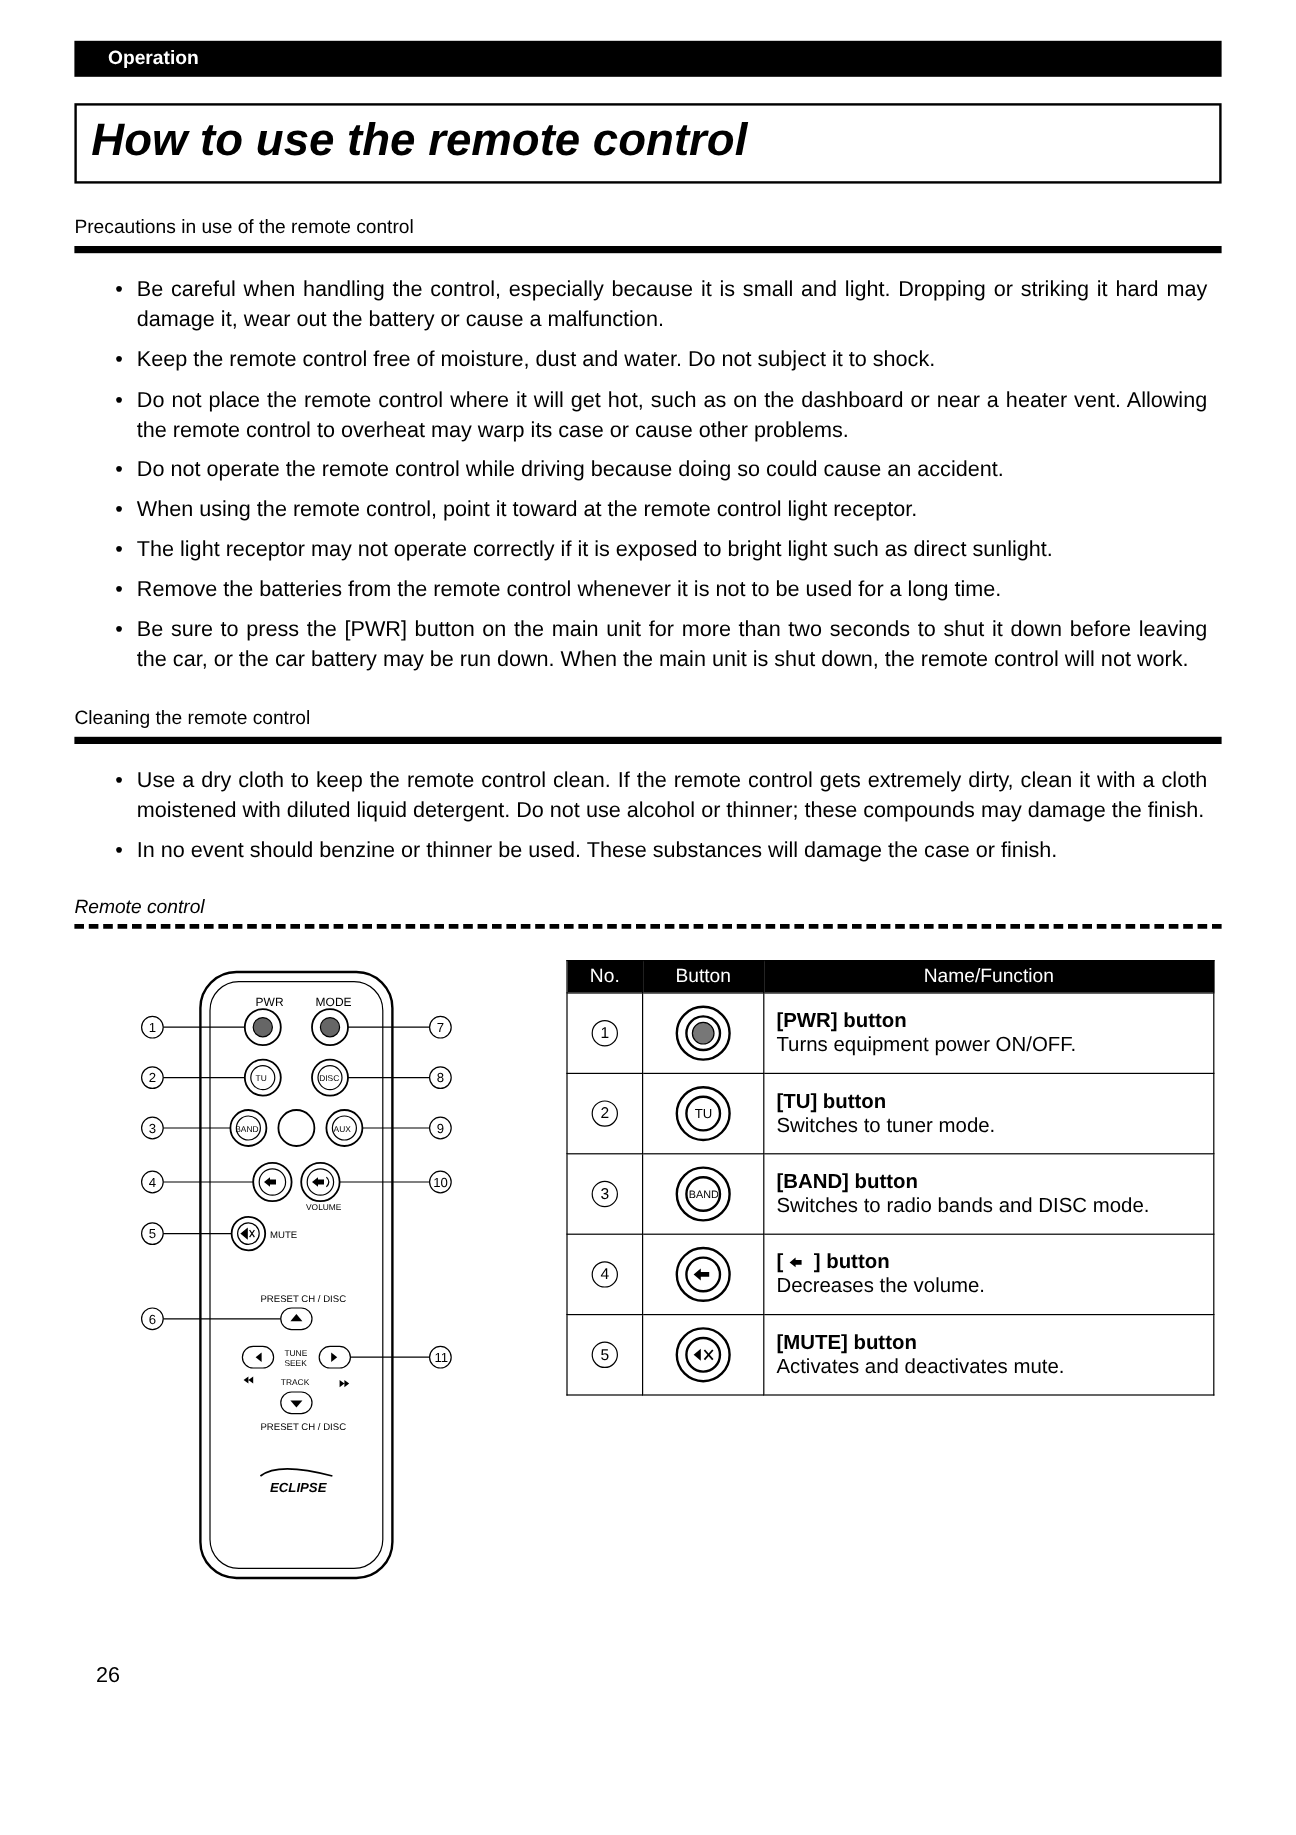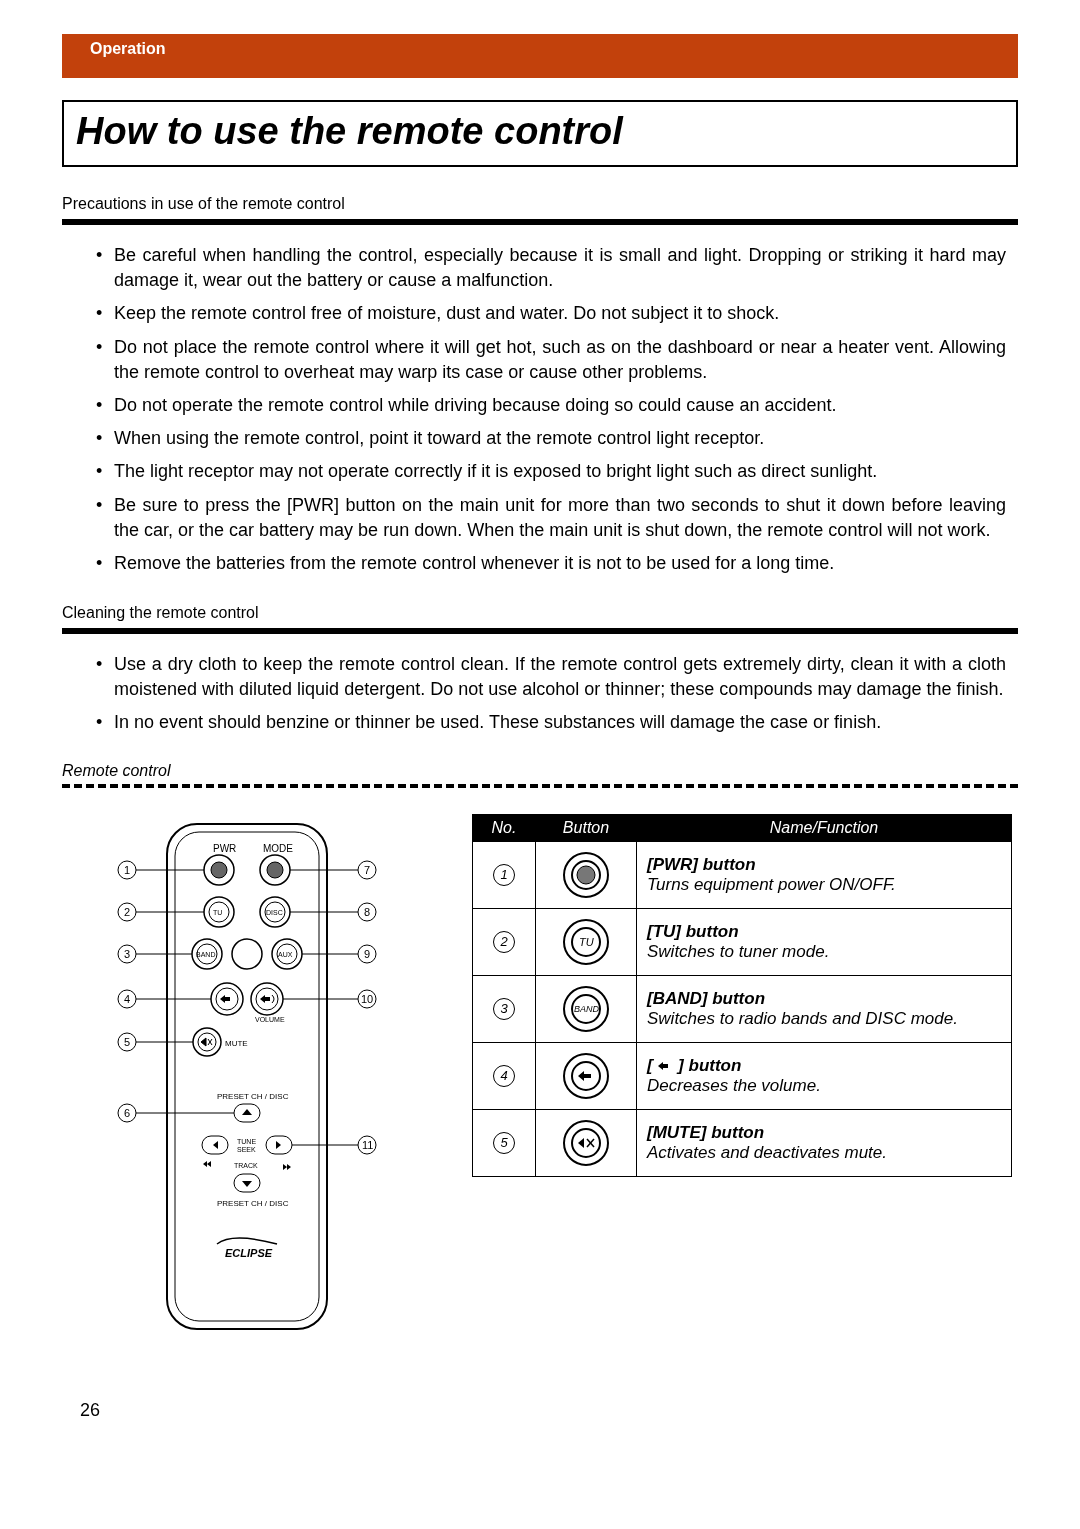--- a/index.html
+++ b/index.html
@@ -7,25 +7,25 @@
     padding: 0;
     background: #fff;
     font-family: Arial, Helvetica, sans-serif;
     color: #000;
     width: 1080px;
   }
   .page {
     padding: 34px 62px 40px 62px;
   }
   .topbar {
-    background: #c2410c;
+    background: #000000;
     color: #fff;
     font-weight: bold;
     font-size: 16px;
-    padding: 6px 8px 20px 28px;
+    padding: 6px 8px 6px 28px;
   }
   .title-box {
     border: 2px solid #000;
     margin-top: 22px;
     padding: 8px 12px 12px 12px;
   }
   .title-box h1 {
     margin: 0;
     font-size: 38px;
     font-weight: bold;
@@ -80,21 +80,20 @@
   .remote-figure {
     flex: 0 0 370px;
     display: flex;
     justify-content: center;
   }
   .remote-figure svg { display:block; }
   .func-table {
     border-collapse: collapse;
     width: 540px;
     font-size: 17px;
-    font-style: italic;
   }
   .func-table th {
     background: #000;
     color: #fff;
     font-weight: normal;
     padding: 4px 6px;
     border: 1px solid #000;
     text-align: center;
     font-size: 16px;
   }
@@ -141,22 +140,22 @@
 
   <h2 class="section">Precautions in use of the remote control</h2>
   <hr class="thick-rule">
   <ul class="bullets">
     <li>Be careful when handling the control, especially because it is small and light. Dropping or striking it hard may damage it, wear out the battery or cause a malfunction.</li>
     <li>Keep the remote control free of moisture, dust and water. Do not subject it to shock.</li>
     <li>Do not place the remote control where it will get hot, such as on the dashboard or near a heater vent. Allowing the remote control to overheat may warp its case or cause other problems.</li>
     <li>Do not operate the remote control while driving because doing so could cause an accident.</li>
     <li>When using the remote control, point it toward at the remote control light receptor.</li>
     <li>The light receptor may not operate correctly if it is exposed to bright light such as direct sunlight.</li>
+    <li>Remove the batteries from the remote control whenever it is not to be used for a long time.</li>
     <li>Be sure to press the [PWR] button on the main unit for more than two seconds to shut it down before leaving the car, or the car battery may be run down. When the main unit is shut down, the remote control will not work.</li>
-    <li>Remove the batteries from the remote control whenever it is not to be used for a long time.</li>
   </ul>
 
   <h2 class="section">Cleaning the remote control</h2>
   <hr class="thick-rule">
   <ul class="bullets">
     <li>Use a dry cloth to keep the remote control clean. If the remote control gets extremely dirty, clean it with a cloth moistened with diluted liquid detergent. Do not use alcohol or thinner; these compounds may damage the finish.</li>
     <li>In no event should benzine or thinner be used. These substances will damage the case or finish.</li>
   </ul>
 
   <h3 class="subsection">Remote control</h3>

